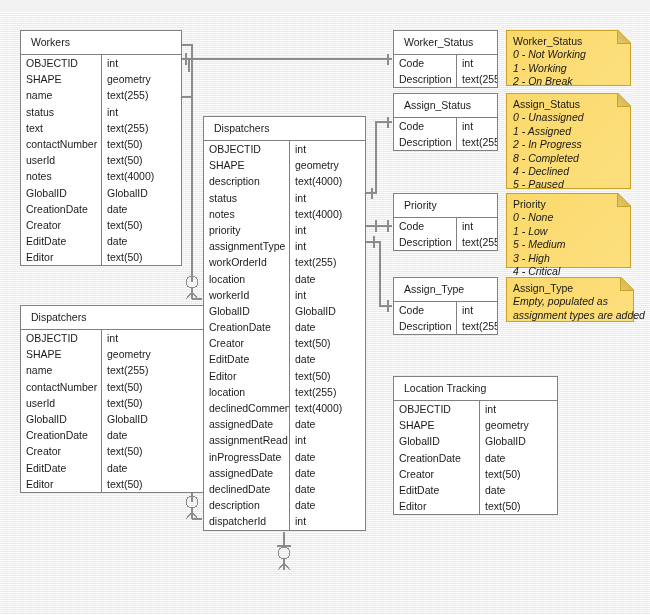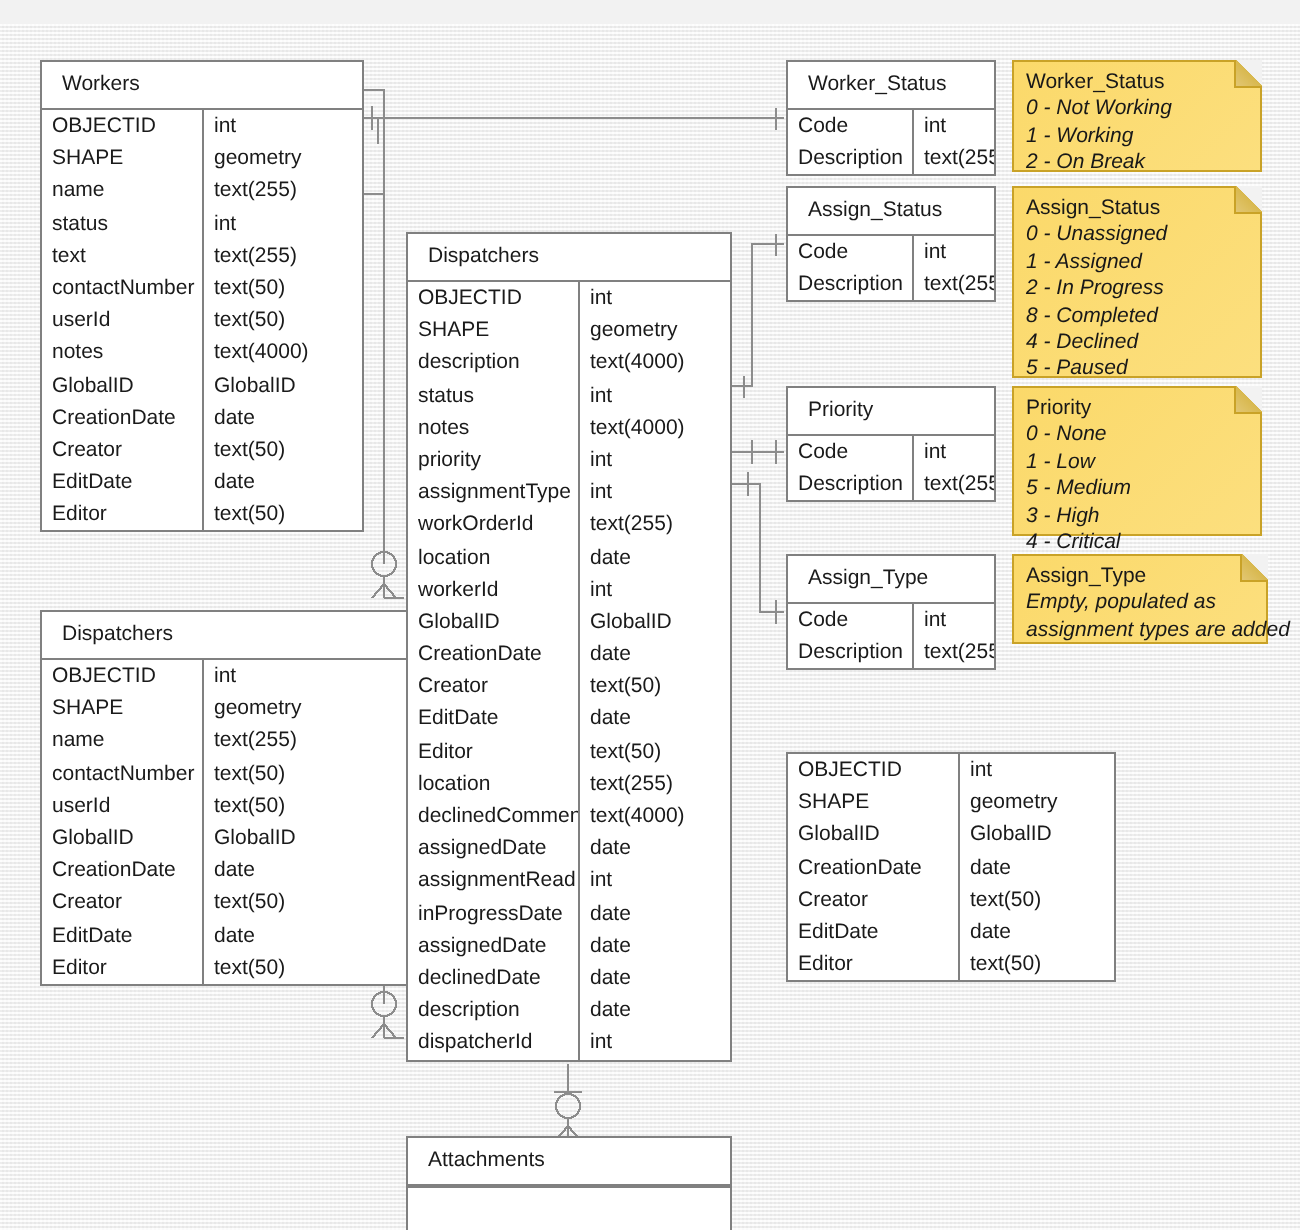--- a/index.html
+++ b/index.html
@@ -417,20 +417,21 @@
           <span class="attr-type">int</span>
         </div>
       <div class="attr-row">
           <span class="attr-name" style="width:62px">Description</span>
           <span class="attr-type">text(255)</span>
         </div>
     </div>
   </div>
 
   <div class="entity" style="left:393px; top:364px; width:165px;">
+    <div class="ent-title">Location Tracking</div>
     <div class="ent-rows">
       <div class="attr-row">
           <span class="attr-name" style="width:85px">OBJECTID</span>
           <span class="attr-type">int</span>
         </div>
       <div class="attr-row">
           <span class="attr-name" style="width:85px">SHAPE</span>
           <span class="attr-type">geometry</span>
         </div>
       <div class="attr-row">
@@ -449,24 +450,20 @@
           <span class="attr-name" style="width:85px">EditDate</span>
           <span class="attr-type">date</span>
         </div>
       <div class="attr-row">
           <span class="attr-name" style="width:85px">Editor</span>
           <span class="attr-type">text(50)</span>
         </div>
     </div>
   </div>
 
-  <div class="entity" style="left:203px; top:556px; width:163px;">
-    <div class="ent-title">Attachments</div>
-    <div class="empty-band"></div>
-  </div>
 
   <div class="note" style="left:506px; top:18px; width:125px; height:56px;">
     <div class="fold"></div>
     <div class="note-title">Worker_Status</div>
     <div class="note-line">0 - Not Working</div>
     <div class="note-line">1 - Working</div>
     <div class="note-line">2 - On Break</div>
   </div>
 
   <div class="note" style="left:506px; top:81px; width:125px; height:96px;">

